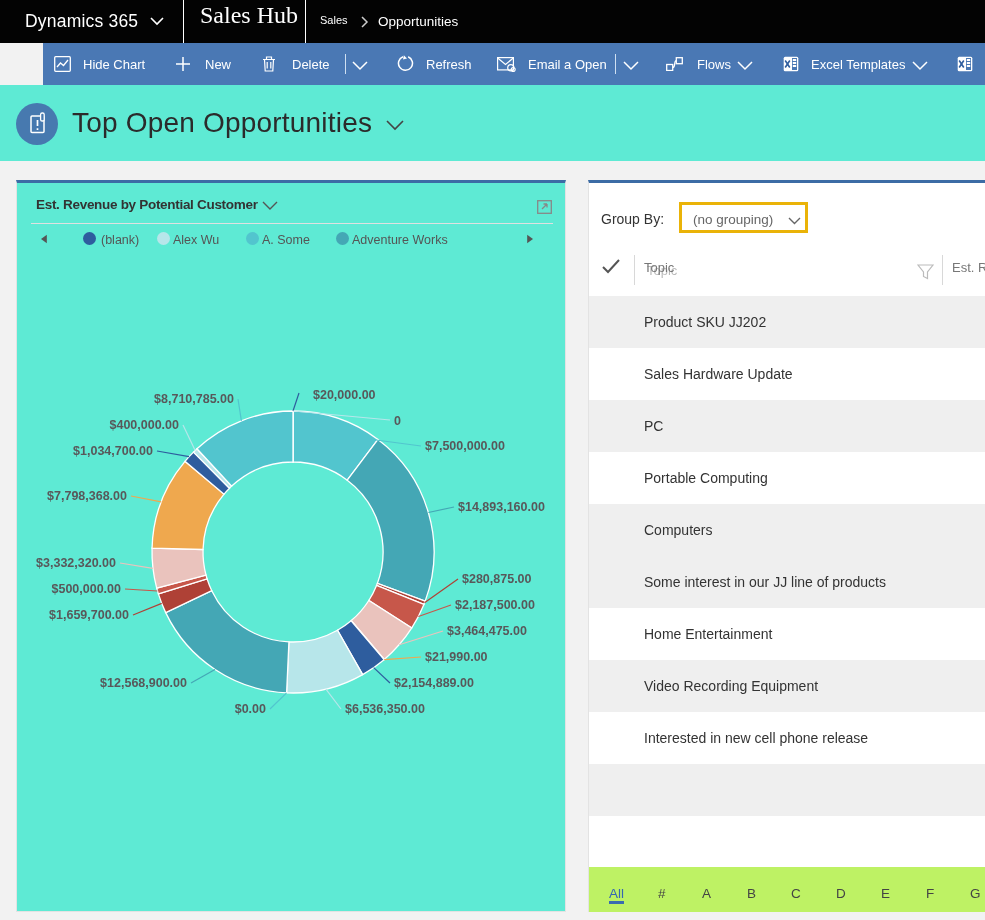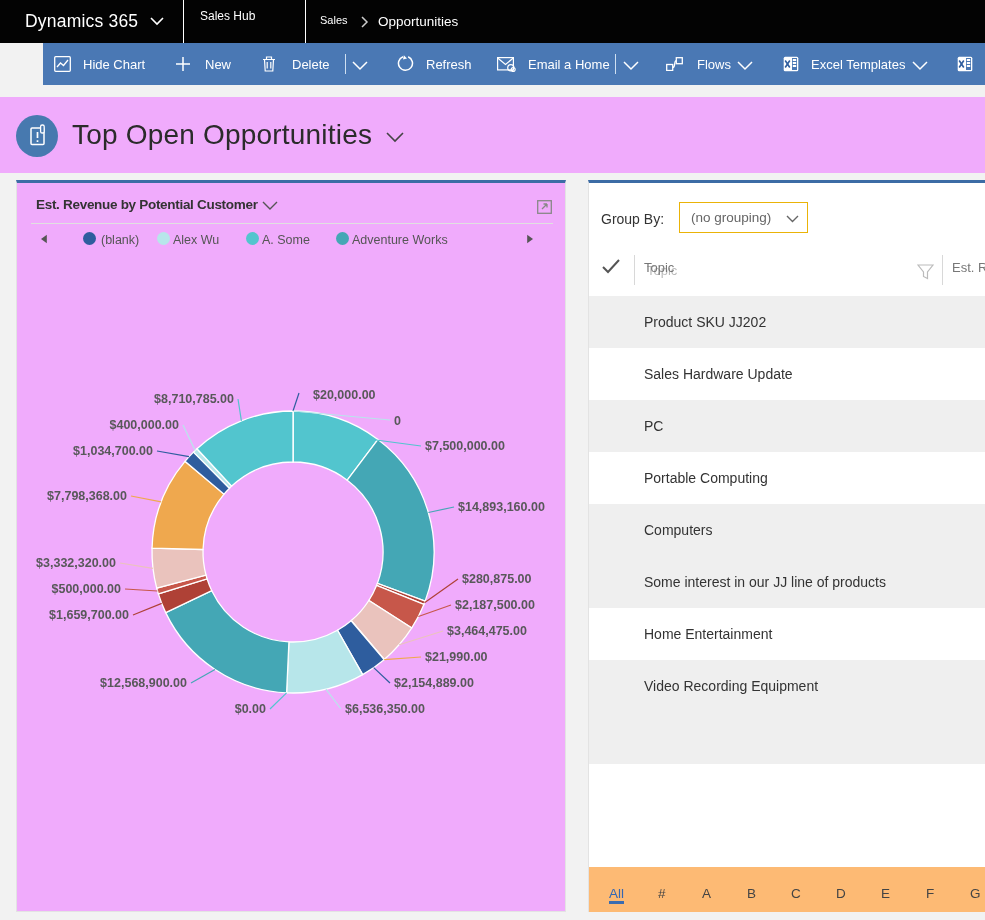--- a/index.html
+++ b/index.html
@@ -3,55 +3,55 @@
 <meta charset="utf-8">
 <style>
 * { margin:0; padding:0; box-sizing:border-box; }
 html,body { width:985px; height:920px; overflow:hidden; }
 body { font-family:"Liberation Sans", sans-serif; position:relative; background:#f2f2f2; }
 
 
 #topnav { position:absolute; left:0; top:0; width:985px; height:43px; background:#030303; color:#fff; }
 #topnav .sep { position:absolute; top:0; width:1px; height:43px; background:#fff; }
 #dyn { position:absolute; left:25px; top:11px; font-size:17.5px; letter-spacing:.2px; }
-#saleshub { position:absolute; left:200px; top:9px; font-size:12px; }
+#saleshub { position:absolute; left:200px; top:2px; font-size:24px;font-family:Liberation Serif, serif; }
 #crumb { position:absolute; left:320px; top:14px; font-size:11px; }
 
 
 #cmdbar { position:absolute; left:0; top:43px; width:985px; height:42px; background:#4a78b4; color:#fff;margin-left:43px; }
 #cmdbar .t { position:absolute; top:14px; font-size:13px; white-space:nowrap; }
 #cmdbar svg { position:absolute; }
 #cmdbar .vsep { position:absolute; top:11px; width:1px; height:20px; background:#cfe0f2; }
 
 
-#titlebar { position:absolute; left:0; top:85px; width:985px; height:76px; background:#f0abfc;margin-top:12px; }
+#titlebar { position:absolute; left:0; top:85px; width:985px; height:76px; background:#5eead4; }
 #viewicon { position:absolute; left:16px; top:18px; width:42px; height:42px; border-radius:50%; background:#4779af; }
 #viewtitle { position:absolute; left:72px; top:22px; font-size:28px; letter-spacing:0.2px; color:#2b2b2b; }
 
 
-#leftcard { position:absolute; left:16px; top:180px; width:550px; height:732px; background:#f0abfc; border:1px solid #e3e3e3; border-top:3px solid #3c6ca5; }
+#leftcard { position:absolute; left:16px; top:180px; width:550px; height:732px; background:#5eead4; border:1px solid #e3e3e3; border-top:3px solid #3c6ca5; }
 #rightcard { position:absolute; left:588px; top:180px; width:397px; height:732px; background:#fff; border-left:1px solid #e3e3e3; border-bottom:1px solid #e0e0e0; border-top:3px solid #3c6ca5; }
 
 #charttitle { position:absolute; left:19px; top:14px; font-size:13.5px; letter-spacing:-0.3px; font-weight:bold; color:#333; }
 #chartdiv { position:absolute; left:14px; top:40px; width:522px; height:1px; background:#e0e0e0; }
 #legend { position:absolute; left:0; top:45px; width:550px; height:30px; font-size:12.5px; font-weight:normal; color:#555; }
 #legend .dot { position:absolute; top:4px; width:13px; height:13px; border-radius:50%; }
 #legend .lt { position:absolute; top:5px; }
 
 
 #groupby { position:absolute; left:12px; top:28px; font-size:14px; font-weight:normal; color:#333; }
-#gsel { position:absolute; left:90px; top:19px; width:129px; height:31px; border:1px solid #eab308; background:#fff; }
+#gsel { position:absolute; left:90px; top:19px; width:129px; height:31px; border:3px solid #eab308; background:#fff; }
 #gsel .gt { position:absolute; left:11px; top:7px; font-size:13.5px; color:#666; }
 #hdrrow { position:absolute; left:0; top:62px; width:397px; height:50px; font-size:13px; color:#777; }
 #hdrrow span { white-space:nowrap; }
 .hsep { position:absolute; top:10px; width:1px; height:30px; background:#d8d8d8; }
 #rows { position:absolute; left:0; top:113px; width:397px; }
 .row { width:397px; height:52px; font-size:14px; color:#333; line-height:52px; padding-left:55px; white-space:nowrap; }
 .row.g { background:#efefef; }
-#jumpbar { position:absolute; left:0; top:684px; width:397px; height:45px; background:#fdba74;text-align:center; }
+#jumpbar { position:absolute; left:0; top:684px; width:397px; height:45px; background:#bef264;text-align:center; }
 #jumpbar span { position:absolute; top:19px; font-size:13.5px; color:#444; }
 #jumpbar .all { color:#3567b2; border-bottom:3px solid #3a6cb0; padding-bottom:0; }
 </style>
 </head>
 <body>
 
 <div id="topnav">
   <span id="dyn">Dynamics 365</span>
   <svg style="position:absolute;left:150px;top:17px" width="14" height="9" viewBox="0 0 14 9">
       <path d="M1 1 L7 7 L13 1" stroke="#fff" stroke-width="1.6" fill="none"></path>
@@ -88,21 +88,21 @@
       <path d="M6.0 1.7 A7 7 0 1 0 11.2 1.8" stroke="#fff" stroke-width="1.5" fill="none"></path>
       <path d="M6.8 0.3 L6.0 4.4 L10.0 3.4" fill="#fff" stroke="none"></path>
     </svg>
   <span class="t" style="left:383px">Refresh</span>
   <svg style="left:454px;top:14px" width="19" height="15" viewBox="0 0 19 15">
       <rect x="0.6" y="0.6" width="15.8" height="12.3" fill="none" stroke="#fff" stroke-width="1.2"></rect>
       <path d="M1 1.2 L8.5 7.5 L16 1.2" stroke="#fff" stroke-width="1.2" fill="none"></path>
       <circle cx="13.8" cy="10.8" r="3.1" fill="none" stroke="#fff" stroke-width="1.2"></circle>
       <circle cx="16.2" cy="12.6" r="2.0" fill="none" stroke="#fff" stroke-width="1.1"></circle>
     </svg>
-  <span class="t" style="left:485px">Email a Home</span>
+  <span class="t" style="left:485px">Email a Open</span>
   <div class="vsep" style="left:572px"></div>
   <svg style="left:580px;top:18px" width="16" height="10" viewBox="0 0 16 10">
       <path d="M1 1 L8 8 L15 1" stroke="#fff" stroke-width="1.5" fill="none"></path>
     </svg>
   <svg style="left:623px;top:14px" width="17" height="14" viewBox="0 0 17 14">
       <rect x="0.7" y="7.5" width="6" height="6" fill="none" stroke="#fff" stroke-width="1.3"></rect>
       <rect x="10.3" y="0.7" width="6" height="6" fill="none" stroke="#fff" stroke-width="1.3"></rect>
       <path d="M6.7 10.5 C10 10.5 7.5 3.7 10.3 3.7" stroke="#fff" stroke-width="1.3" fill="none"></path>
     </svg>
   <span class="t" style="left:654px">Flows</span>
@@ -256,20 +256,21 @@
   </div>
   <div id="rows">
     <div class="row g">Product SKU JJ202</div>
     <div class="row">Sales Hardware Update</div>
     <div class="row g">PC</div>
     <div class="row">Portable Computing</div>
     <div class="row g">Computers</div>
     <div class="row g">Some interest in our JJ line of products</div>
     <div class="row">Home Entertainment</div>
     <div class="row g">Video Recording Equipment</div>
+    <div class="row">Interested in new cell phone release</div>
     <div class="row g"></div>
   </div>
   <div id="jumpbar">
     <span class="all" style="left:20px">All</span>
     <span style="left:69px">#</span>
     <span style="left:113px">A</span>
     <span style="left:158px">B</span>
     <span style="left:202px">C</span>
     <span style="left:247px">D</span>
     <span style="left:292px">E</span>

